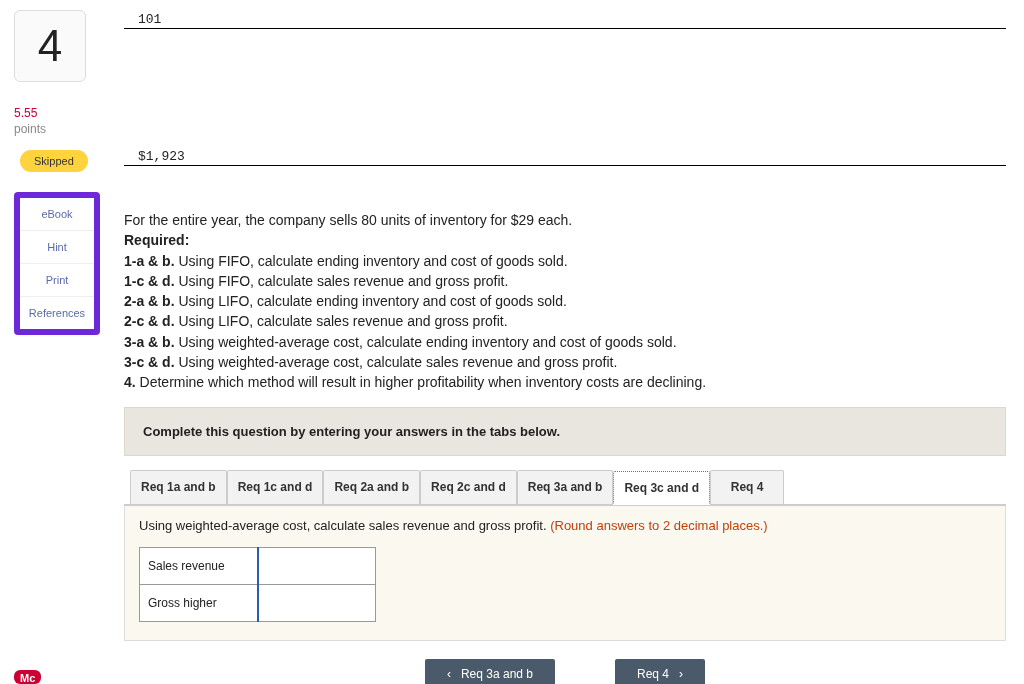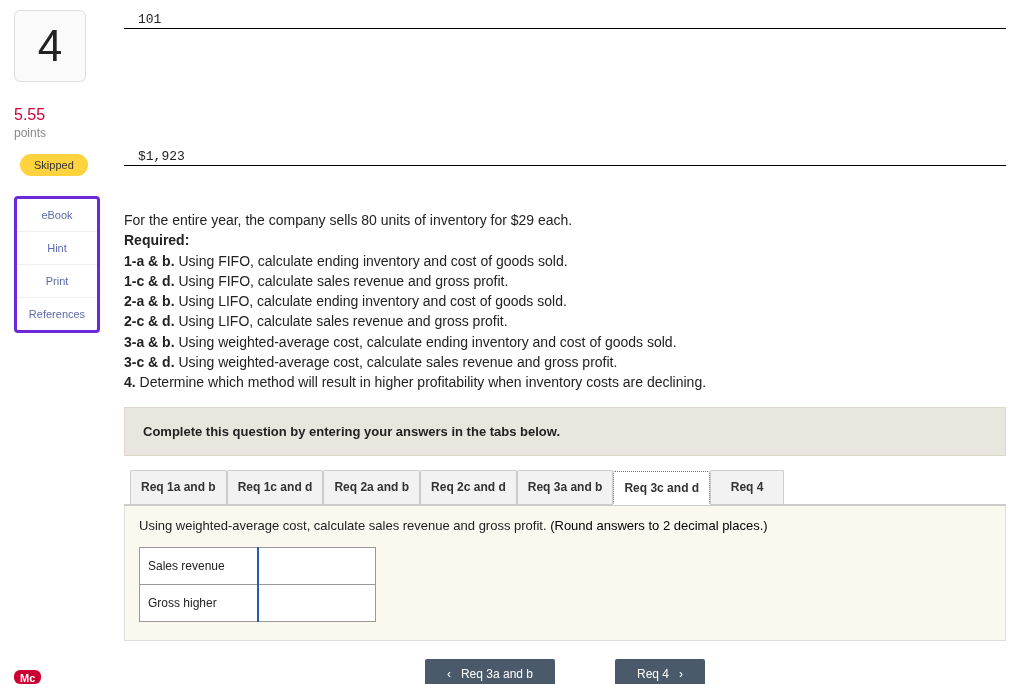--- a/index.html
+++ b/index.html
@@ -17,30 +17,30 @@
   }
   .lcol { width: 100px; flex: 0 0 100px; }
   .qnum-box {
     width: 72px; height: 72px;
     border: 1px solid #ddd; border-radius: 6px;
     background: #fafafa;
     display: flex; align-items: center; justify-content: center;
     font-size: 44px; font-weight: 400; color: #222;
     margin-bottom: 24px;
   }
-  .points { color: #c03; font-size: 16px; }
+  .points { color: #c03; font-size: 12px; }
   .points-label { color: #888; font-size: 12px; margin-top: 2px; margin-bottom: 14px; }
   .skipped {
     display: inline-block;
     background: #ffd33d; color: #333;
     font-size: 11px; padding: 5px 14px;
     border-radius: 12px; margin-left: 6px;
     margin-bottom: 20px;
   }
-  .side-links { border: 3px solid #6d28d9; border-radius: 4px; width: 86px; }
+  .side-links { border: 6px solid #6d28d9; border-radius: 4px; width: 86px; }
   .side-link {
     display: block; text-align: center;
     padding: 10px 4px; font-size: 11px; color: #5a6aa8;
     border-bottom: 1px solid #eee; cursor: pointer;
   }
   .side-link:last-child { border-bottom: none; }
   .rcol { flex: 1; padding-left: 10px; padding-right: 18px; }
   .top-nums {
     display: flex; justify-content: center; gap: 120px;
     font-size: 13px; margin-bottom: 10px; margin-top: 2px;
@@ -69,21 +69,21 @@
   }
   .tab.active {
     background: #fff; border: 1.5px dotted #4a6fd4; border-bottom: 2px solid #fff;
     position: relative; top: 1px;
   }
   .tab-body {
     border: 1px solid #ddd; border-top: none;
     background: #faf8ef; padding: 12px 14px 18px;
   }
   .tab-prompt { font-size: 13px; margin-bottom: 14px; }
-  .tab-prompt .red { color: #000000; margin-top: 16px; }
+  .tab-prompt .red { color: #c2410c; margin-top: 16px; }
   .answer-tbl { border-collapse: collapse; background: #fff; }
   .answer-tbl td {
     border: 1px solid #999; padding: 11px 8px; font-size: 12px;
     height: 20px;
   }
   .answer-tbl td.lbl { width: 118px; }
   .answer-tbl td.inp { width: 118px; border-left: 2px solid #2a5db0; }
   .nav-btns {
     display: flex; justify-content: center; gap: 60px;
     margin-top: 18px;

